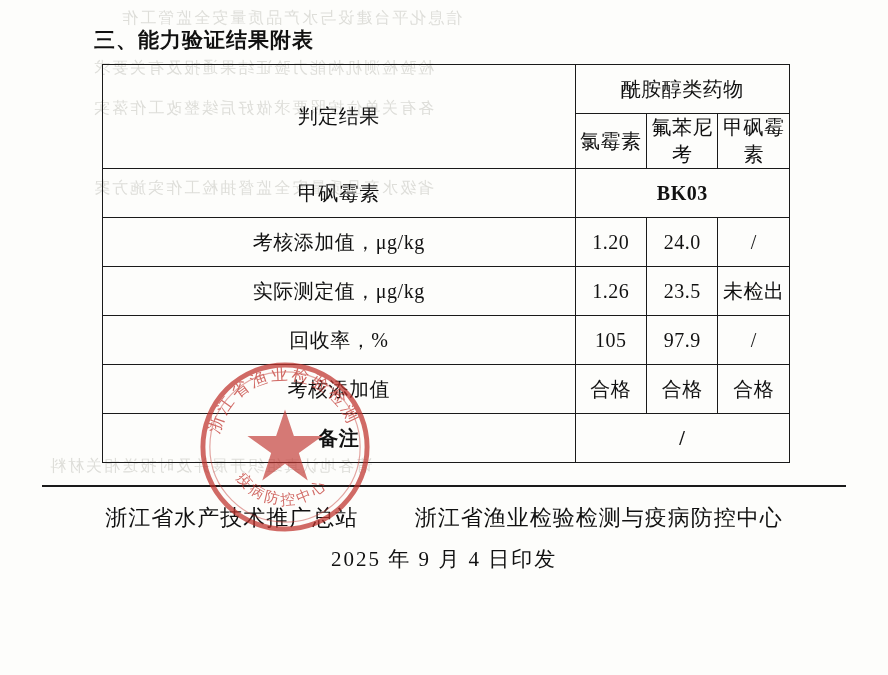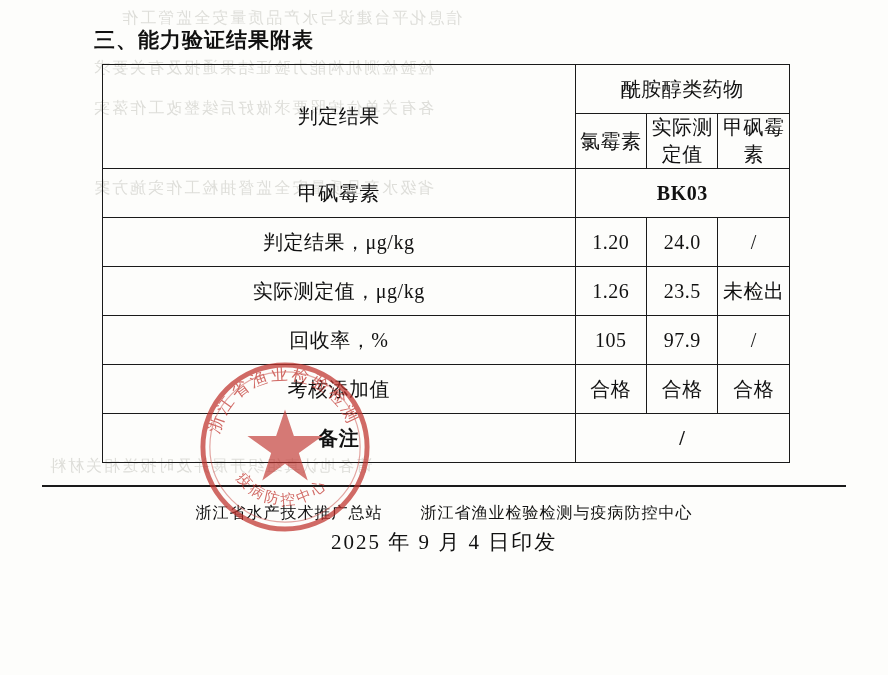--- a/index.html
+++ b/index.html
@@ -111,27 +111,28 @@
     border: none;
     border-top: 2.2px solid #1a1a1a;
     width: 804px;
     margin-left: 0px;
   }
   .footer {
     margin-top: 16px;
     text-align: center;
   }
   .footer-orgs {
-    font-size: 16px;
+    font-size: 22px;
     letter-spacing: 1px;
     white-space: nowrap;
+    font-family: Liberation Mono, monospace;
   }
   .footer-orgs .org-gap { display: inline-block; width: 28px; }
   .footer-date {
-    margin-top: 4px;
+    margin-top: 12px;
     font-size: 21px;
     letter-spacing: 2px;
   }
 </style>
 </head>
 <body>
 
 <div class="ghost-layer">
   <div class="ghost" style="left:120px; top:8px;">信息化平台建设与水产品质量安全监管工作</div>
   <div class="ghost" style="left:92px;  top:58px;">检验检测机构能力验证结果通报及有关要求</div>
@@ -161,31 +162,31 @@
   <div class="section-heading">三、能力验证结果附表</div>
 
   <table class="result-table">
     <tbody>
       <tr class="r-head-1">
         <td class="col-item item-label" rowspan="2">判定结果</td>
         <td class="col-data drug-group" colspan="3">酰胺醇类药物</td>
       </tr>
       <tr class="r-head-2">
         <td class="col-data">氯霉素</td>
-        <td class="col-data">实际测定值</td>
+        <td class="col-data">氟苯尼考</td>
         <td class="col-data">甲砜霉素</td>
       </tr>
 
       <tr class="r-tall">
         <td class="col-item item-label">甲砜霉素</td>
         <td class="sample-id" colspan="3">BK03</td>
       </tr>
 
       <tr>
-        <td class="col-item item-label">判定结果，μg/kg</td>
+        <td class="col-item item-label">考核添加值，μg/kg</td>
         <td class="num">1.20</td>
         <td class="num">24.0</td>
         <td class="num">/</td>
       </tr>
 
       <tr>
         <td class="col-item item-label">实际测定值，μg/kg</td>
         <td class="num">1.26</td>
         <td class="num">23.5</td>
         <td class="num">未检出</td>

